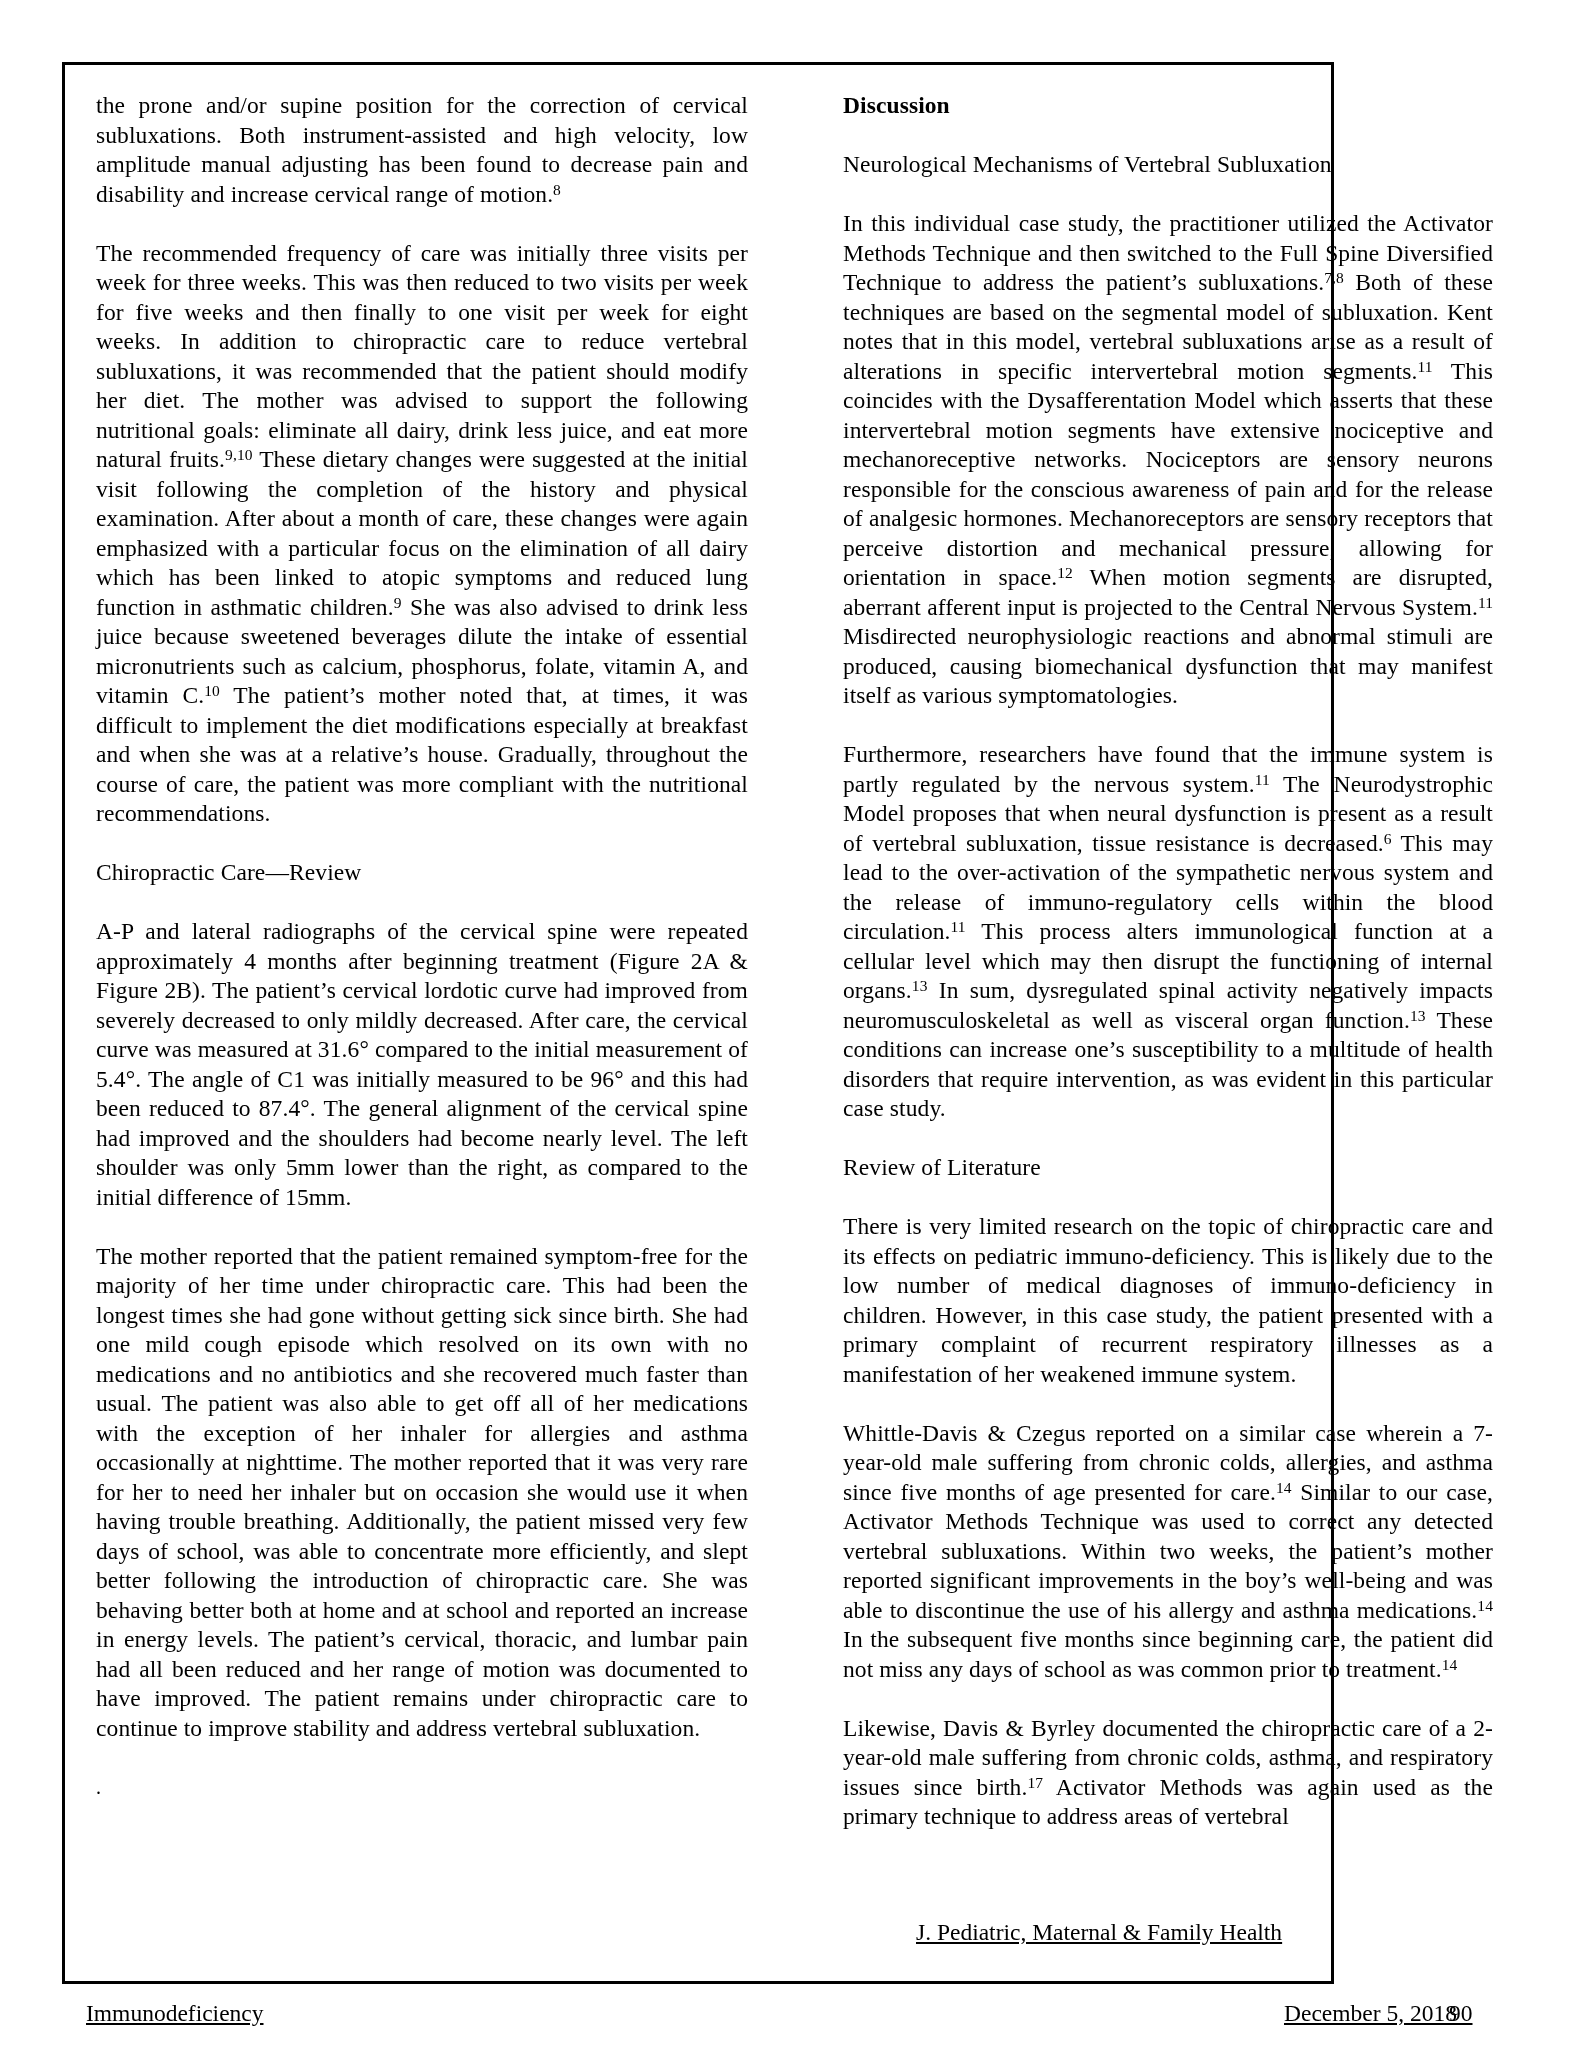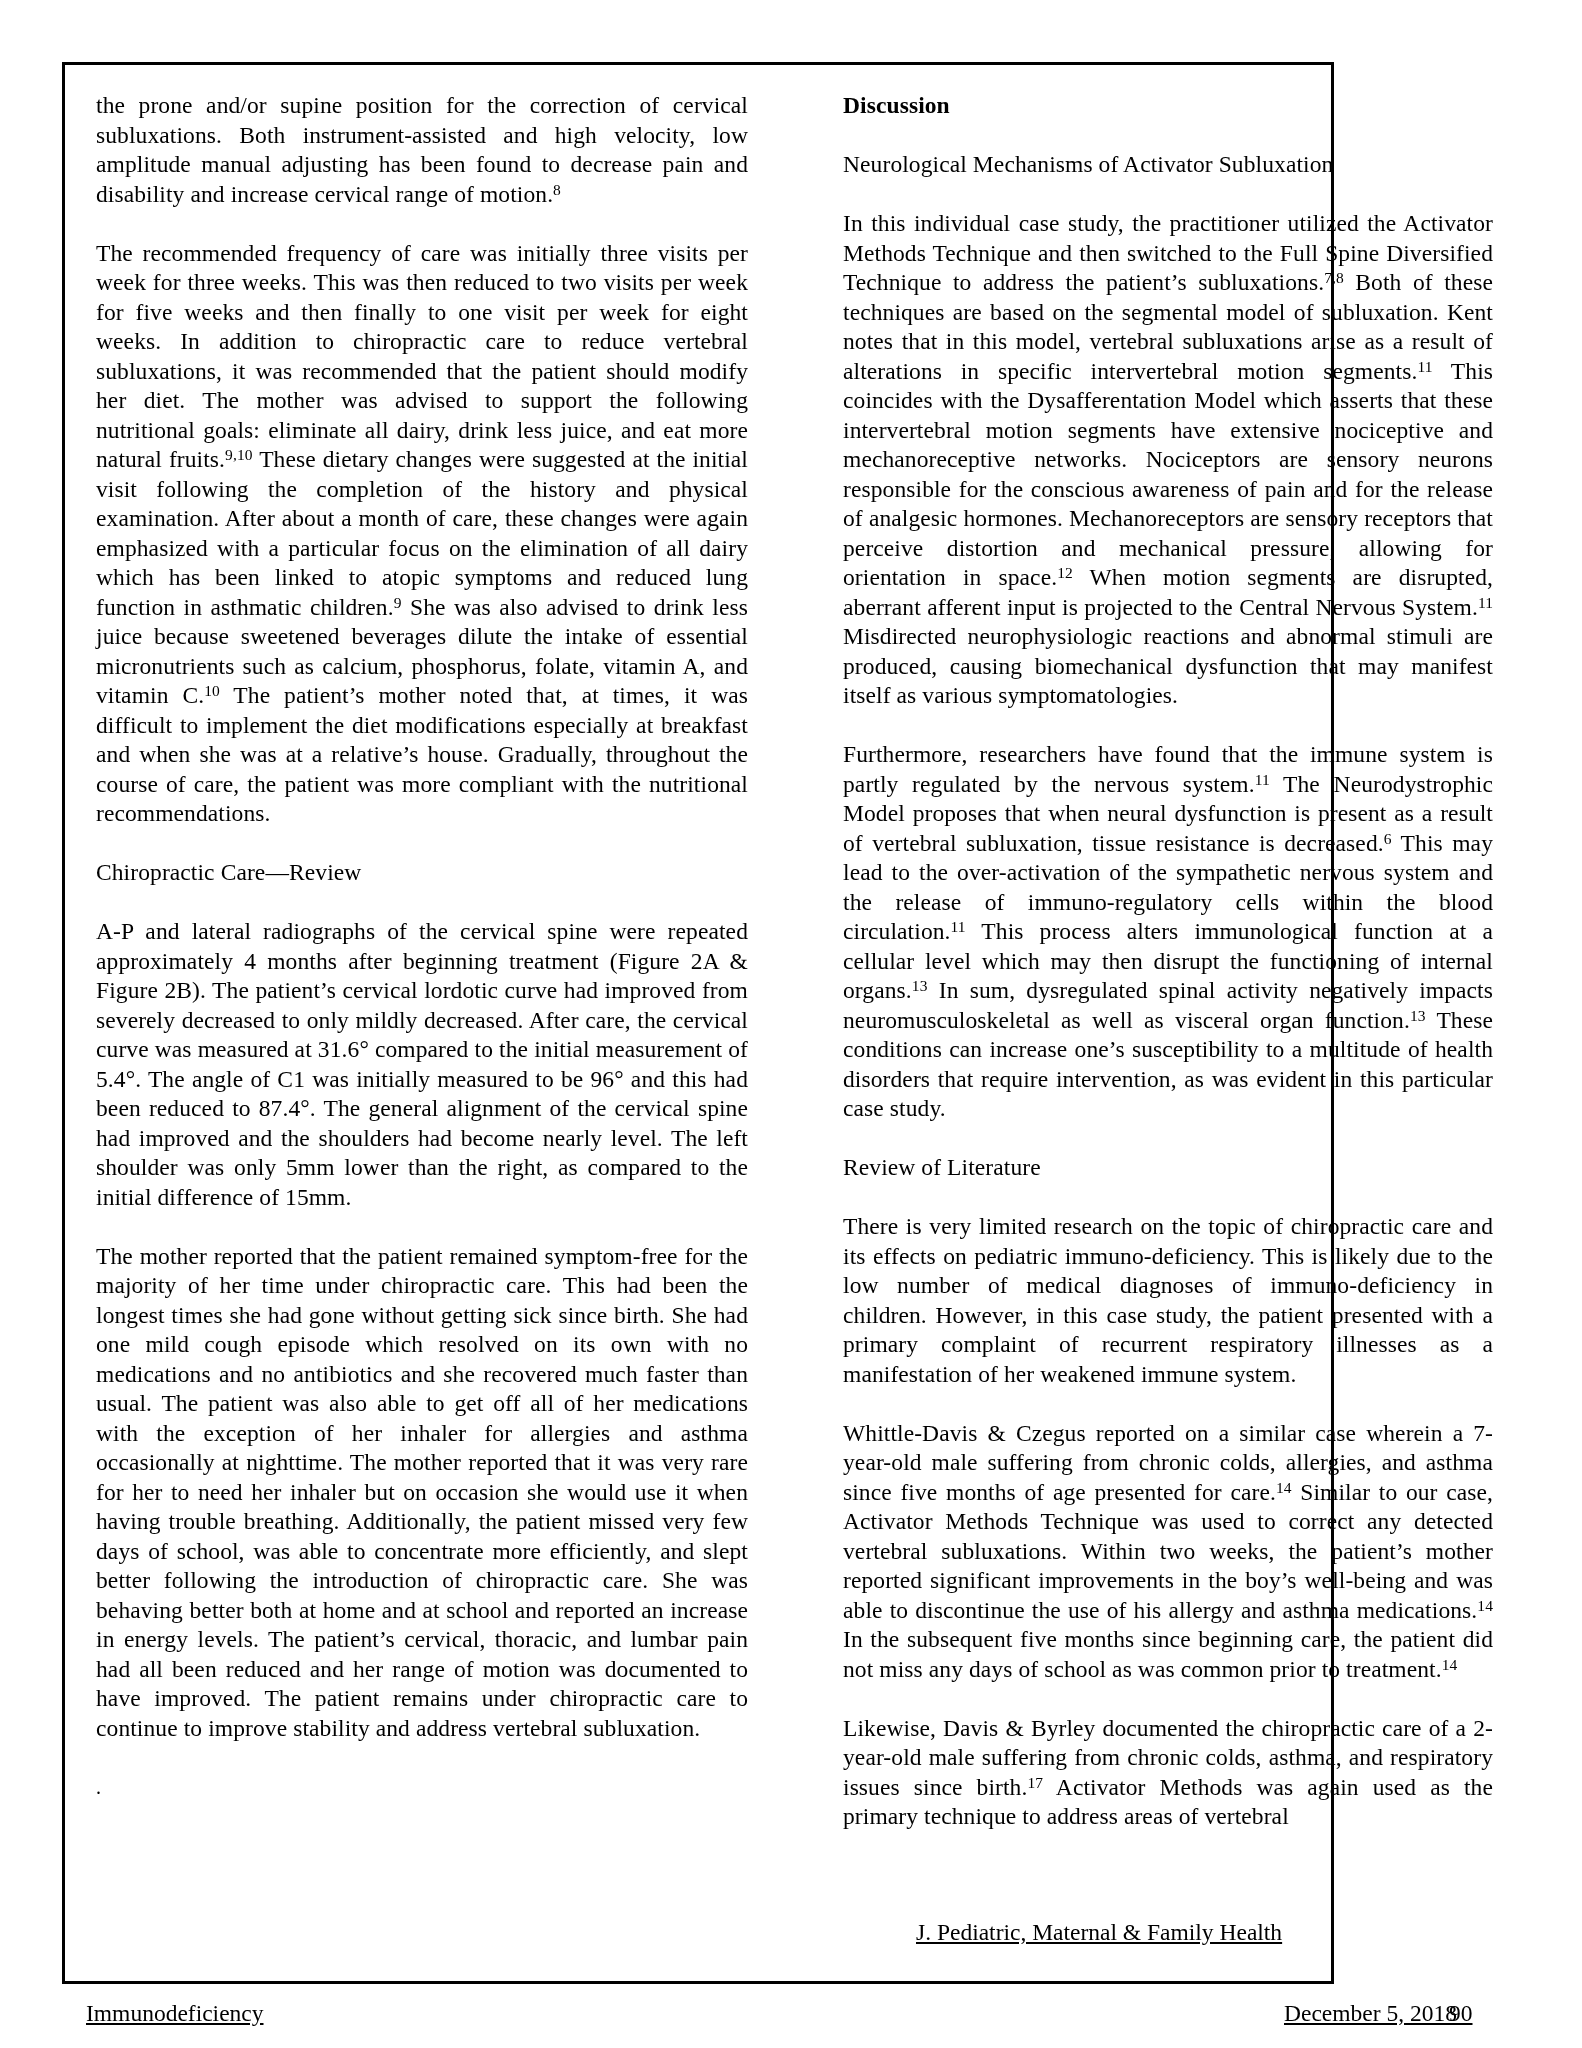--- a/index.html
+++ b/index.html
@@ -68,21 +68,21 @@
       <p>the prone and/or supine position for the correction of cervical subluxations. Both instrument-assisted and high velocity, low amplitude manual adjusting has been found to decrease pain and disability and increase cervical range of motion.<sup>8</sup></p>
       <p>The recommended frequency of care was initially three visits per week for three weeks. This was then reduced to two visits per week for five weeks and then finally to one visit per week for eight weeks. In addition to chiropractic care to reduce vertebral subluxations, it was recommended that the patient should modify her diet. The mother was advised to support the following nutritional goals: eliminate all dairy, drink less juice, and eat more natural fruits.<sup>9,10</sup> These dietary changes were suggested at the initial visit following the completion of the history and physical examination. After about a month of care, these changes were again emphasized with a particular focus on the elimination of all dairy which has been linked to atopic symptoms and reduced lung function in asthmatic children.<sup>9</sup> She was also advised to drink less juice because sweetened beverages dilute the intake of essential micronutrients such as calcium, phosphorus, folate, vitamin A, and vitamin C.<sup>10</sup> The patient’s mother noted that, at times, it was difficult to implement the diet modifications especially at breakfast and when she was at a relative’s house. Gradually, throughout the course of care, the patient was more compliant with the nutritional recommendations.</p>
       <p>Chiropractic Care—Review</p>
       <p>A-P and lateral radiographs of the cervical spine were repeated approximately 4 months after beginning treatment (Figure 2A &amp; Figure 2B). The patient’s cervical lordotic curve had improved from severely decreased to only mildly decreased. After care, the cervical curve was measured at 31.6° compared to the initial measurement of 5.4°. The angle of C1 was initially measured to be 96° and this had been reduced to 87.4°. The general alignment of the cervical spine had improved and the shoulders had become nearly level. The left shoulder was only 5mm lower than the right, as compared to the initial difference of 15mm.</p>
       <p>The mother reported that the patient remained symptom-free for the majority of her time under chiropractic care. This had been the longest times she had gone without getting sick since birth. She had one mild cough episode which resolved on its own with no medications and no antibiotics and she recovered much faster than usual. The patient was also able to get off all of her medications with the exception of her inhaler for allergies and asthma occasionally at nighttime. The mother reported that it was very rare for her to need her inhaler but on occasion she would use it when having trouble breathing. Additionally, the patient missed very few days of school, was able to concentrate more efficiently, and slept better following the introduction of chiropractic care. She was behaving better both at home and at school and reported an increase in energy levels. The patient’s cervical, thoracic, and lumbar pain had all been reduced and her range of motion was documented to have improved. The patient remains under chiropractic care to continue to improve stability and address vertebral subluxation.</p>
       <p class="period">.</p>
     </div>
 
     <div class="col col-right">
       <p class="bold">Discussion</p>
-      <p>Neurological Mechanisms of Activator Subluxation</p>
+      <p>Neurological Mechanisms of Vertebral Subluxation</p>
       <p>In this individual case study, the practitioner utilized the Activator Methods Technique and then switched to the Full Spine Diversified Technique to address the patient’s subluxations.<sup>7,8</sup> Both of these techniques are based on the segmental model of subluxation. Kent notes that in this model, vertebral subluxations arise as a result of alterations in specific intervertebral motion segments.<sup>11</sup> This coincides with the Dysafferentation Model which asserts that these intervertebral motion segments have extensive nociceptive and mechanoreceptive networks. Nociceptors are sensory neurons responsible for the conscious awareness of pain and for the release of analgesic hormones. Mechanoreceptors are sensory receptors that perceive distortion and mechanical pressure, allowing for orientation in space.<sup>12</sup> When motion segments are disrupted, aberrant afferent input is projected to the Central Nervous System.<sup>11</sup> Misdirected neurophysiologic reactions and abnormal stimuli are produced, causing biomechanical dysfunction that may manifest itself as various symptomatologies.</p>
       <p>Furthermore, researchers have found that the immune system is partly regulated by the nervous system.<sup>11</sup> The Neurodystrophic Model proposes that when neural dysfunction is present as a result of vertebral subluxation, tissue resistance is decreased.<sup>6</sup> This may lead to the over-activation of the sympathetic nervous system and the release of immuno-regulatory cells within the blood circulation.<sup>11</sup> This process alters immunological function at a cellular level which may then disrupt the functioning of internal organs.<sup>13</sup> In sum, dysregulated spinal activity negatively impacts neuromusculoskeletal as well as visceral organ function.<sup>13</sup> These conditions can increase one’s susceptibility to a multitude of health disorders that require intervention, as was evident in this particular case study.</p>
       <p>Review of Literature</p>
       <p>There is very limited research on the topic of chiropractic care and its effects on pediatric immuno-deficiency. This is likely due to the low number of medical diagnoses of immuno-deficiency in children. However, in this case study, the patient presented with a primary complaint of recurrent respiratory illnesses as a manifestation of her weakened immune system.</p>
       <p>Whittle-Davis &amp; Czegus reported on a similar case wherein a 7-year-old male suffering from chronic colds, allergies, and asthma since five months of age presented for care.<sup>14</sup> Similar to our case, Activator Methods Technique was used to correct any detected vertebral subluxations. Within two weeks, the patient’s mother reported significant improvements in the boy’s well-being and was able to discontinue the use of his allergy and asthma medications.<sup>14</sup> In the subsequent five months since beginning care, the patient did not miss any days of school as was common prior to treatment.<sup>14</sup></p>
       <p>Likewise, Davis &amp; Byrley documented the chiropractic care of a 2-year-old male suffering from chronic colds, asthma, and respiratory issues since birth.<sup>17</sup> Activator Methods was again used as the primary technique to address areas of vertebral</p>
     </div>
 
   </div>
 

